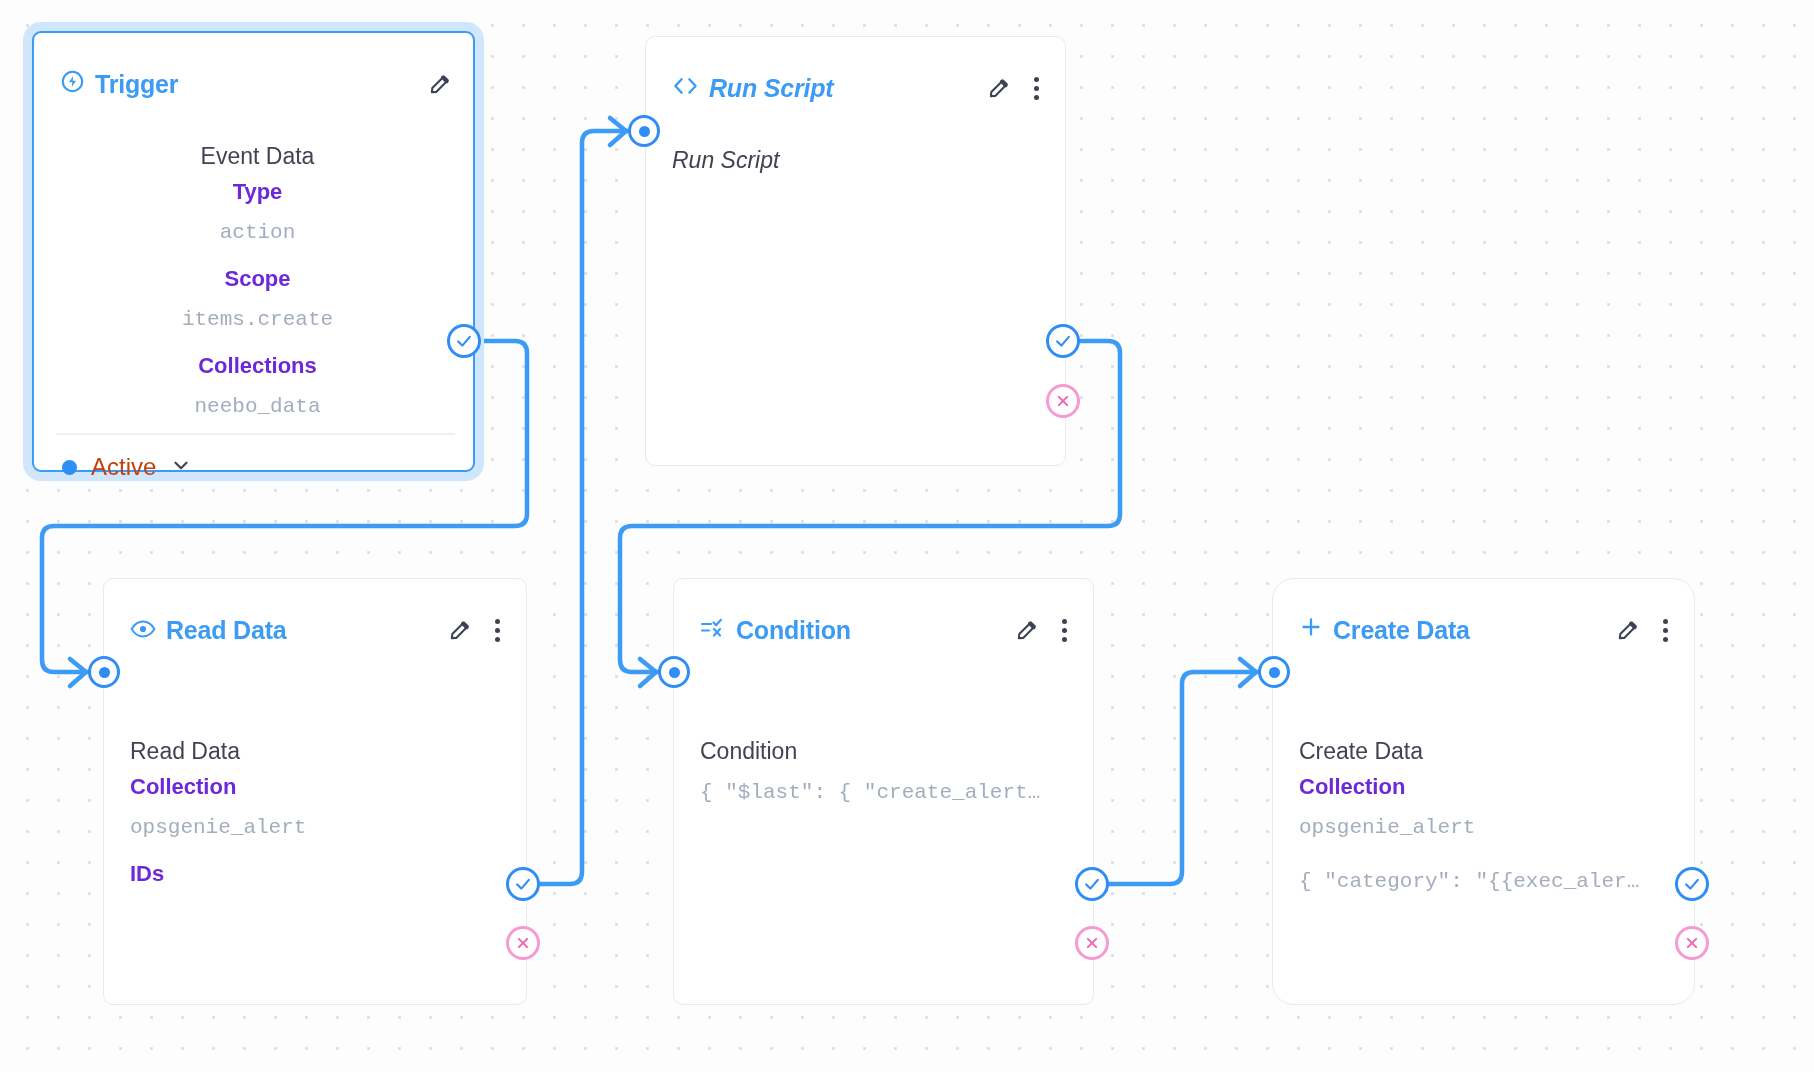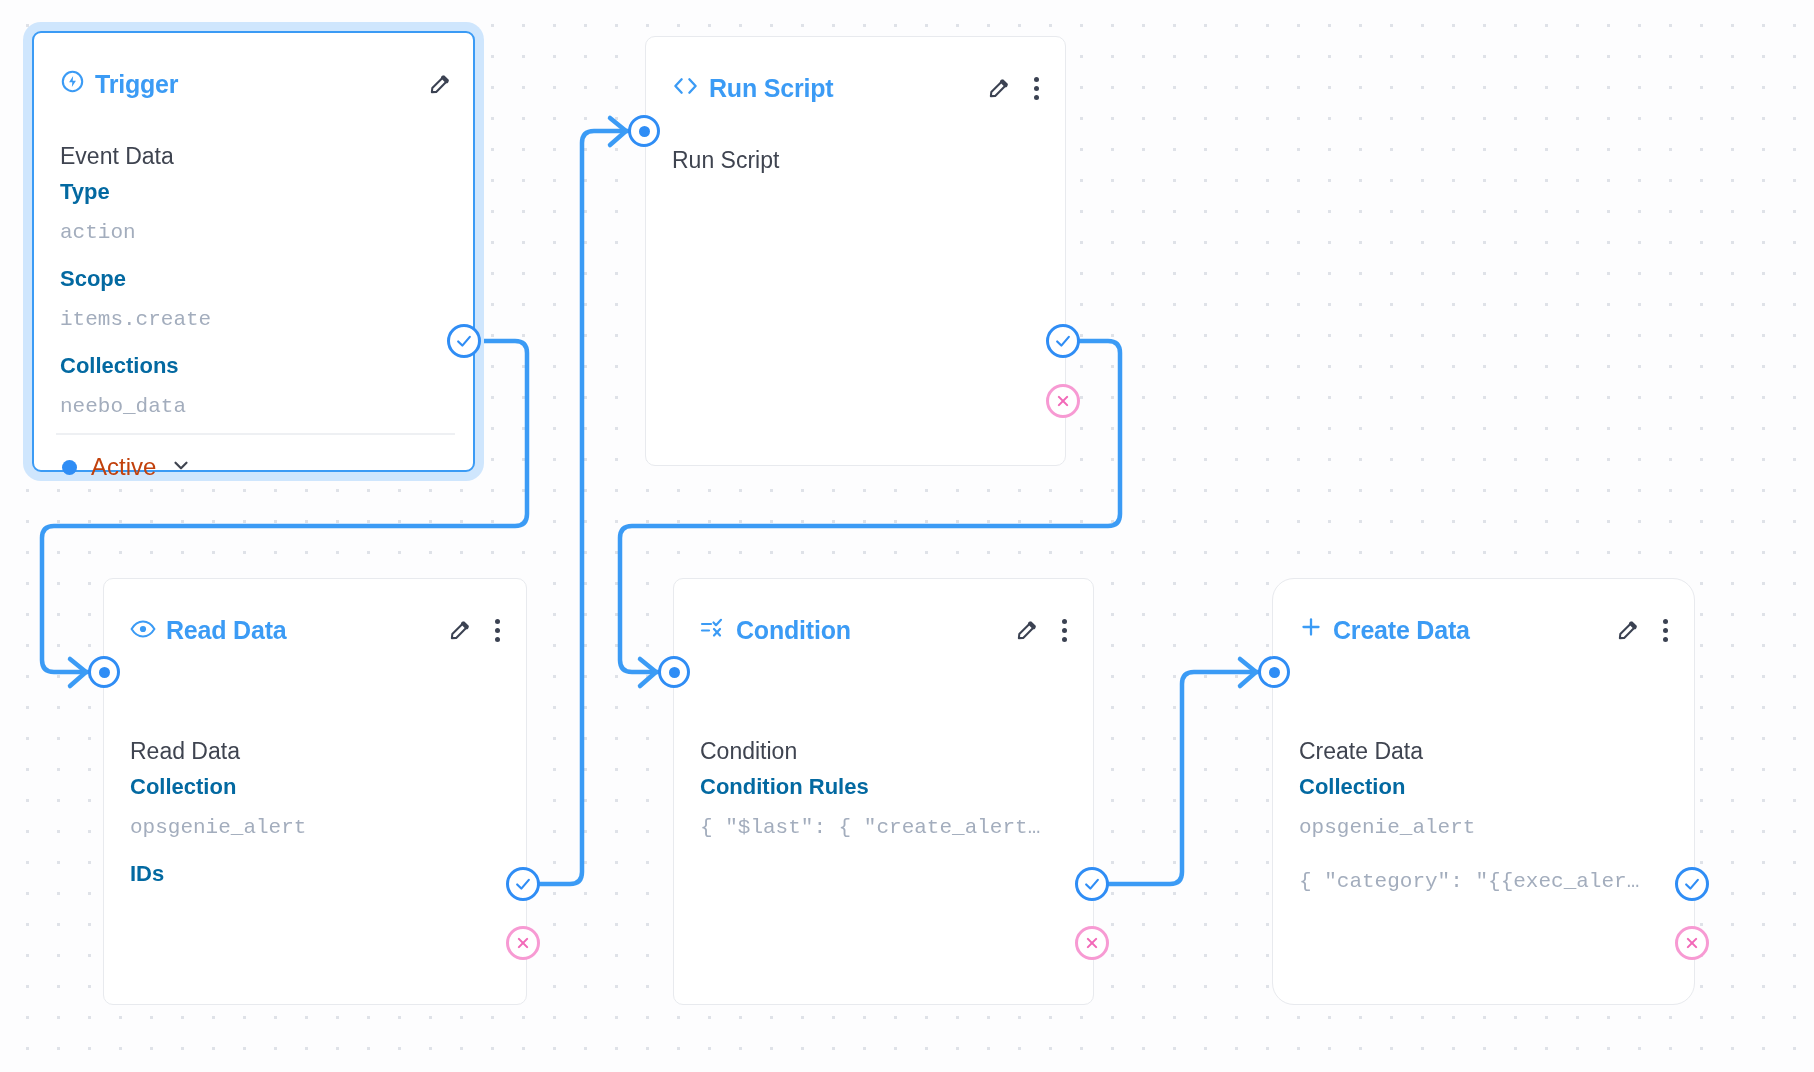--- a/index.html
+++ b/index.html
@@ -35,33 +35,34 @@
     color:#3b9bf5;font-size:25px;font-weight:bold;letter-spacing:-0.2px;
     display:flex;align-items:center;gap:10px;white-space:nowrap;
   }
   .node-actions{margin-left:auto;display:flex;align-items:center;gap:16px;}
   .ico-btn{display:flex;align-items:center;justify-content:center;cursor:pointer;}
   .kebab{display:flex;flex-direction:column;gap:4px;padding:2px 6px;}
   .kebab i{width:5px;height:5px;border-radius:50%;background:#3b4252;display:block;}
 
   .node-body{position:absolute;left:26px;right:18px;top:88px;}
   .row-main{font-size:23px;color:#3f4450;line-height:34px;margin-bottom:2px;}
-  .field-label{font-size:22px;font-weight:bold;color:#0369a1;line-height:33px;}
+  .field-label{font-size:22px;font-weight:bold;color:#6d28d9;line-height:33px;}
   .field-value{
     font-family:Liberation Mono, monospace;
     font-size:21px;color:#a3adbd;line-height:33px;
     white-space:nowrap;overflow:hidden;text-overflow:clip;margin-top:8px;
   }
   .gap{height:13px;}
 
   
   #node-trigger{
     border:2px solid #3b9bf5;
     box-shadow:0 0 0 9px #cfe6fd;
     border-radius:9px;
+    text-align:center;
   }
   .trigger-divider{
     position:absolute;left:22px;right:18px;top:400px;height:2px;background:#eef0f3;
   }
   .trigger-status{
     position:absolute;left:28px;top:420px;display:flex;align-items:center;gap:14px;
     cursor:pointer;
   }
   .status-dot{width:15px;height:15px;border-radius:50%;background:#2f8df5;display:block;}
   .status-text{font-size:24px;color:#c2410c;}
@@ -147,21 +148,21 @@
       </span>
     </div>
   </div>
 
   <div class="handle h-resolve" style="left:447px;top:324px;">
     <svg width="20" height="20" viewBox="0 0 24 24" fill="none" stroke="#2f8df5" stroke-width="2.6" stroke-linecap="round" stroke-linejoin="round">
         <path d="M5 12.5 L10 17.5 L19 7"></path>
       </svg>
   </div>
 
-  <div class="node" id="node-run-script" style="left:645px;top:36px;width:421px;height:430px;">
+  <div class="node" id="node-run-script" style="left:645px;top:36px;width:421px;height:430px;font-style:italic;">
     <div class="node-head">
       <span class="node-title">
         <span>
           <svg width="27" height="22" viewBox="0 0 28 22" fill="none" stroke="#3b9bf5" stroke-width="2.4" stroke-linecap="round" stroke-linejoin="round">
             <path d="M10 4 L3.5 11 L10 18"></path>
               <path d="M18 4 L24.5 11 L18 18"></path>
           </svg>
         </span>
         <span>Run Script</span>
       </span>
@@ -269,21 +270,20 @@
         </span>
         <span class="ico-btn kebab">
             <i></i>
             <i></i>
             <i></i>
           </span>
       </span>
     </div>
     <div class="node-body" style="top:155px;">
       <div class="row-main">Condition</div>
-      <div class="field-label">Condition Rules</div>
       <div class="field-value">{ "$last": { "create_alert…</div>
     </div>
   </div>
   <div class="handle h-target" style="left:658px;top:656px;">
       <b></b>
     </div>
   <div class="handle h-resolve" style="left:1075px;top:867px;">
     <svg width="20" height="20" viewBox="0 0 24 24" fill="none" stroke="#2f8df5" stroke-width="2.6" stroke-linecap="round" stroke-linejoin="round">
         <path d="M5 12.5 L10 17.5 L19 7"></path>
       </svg>

